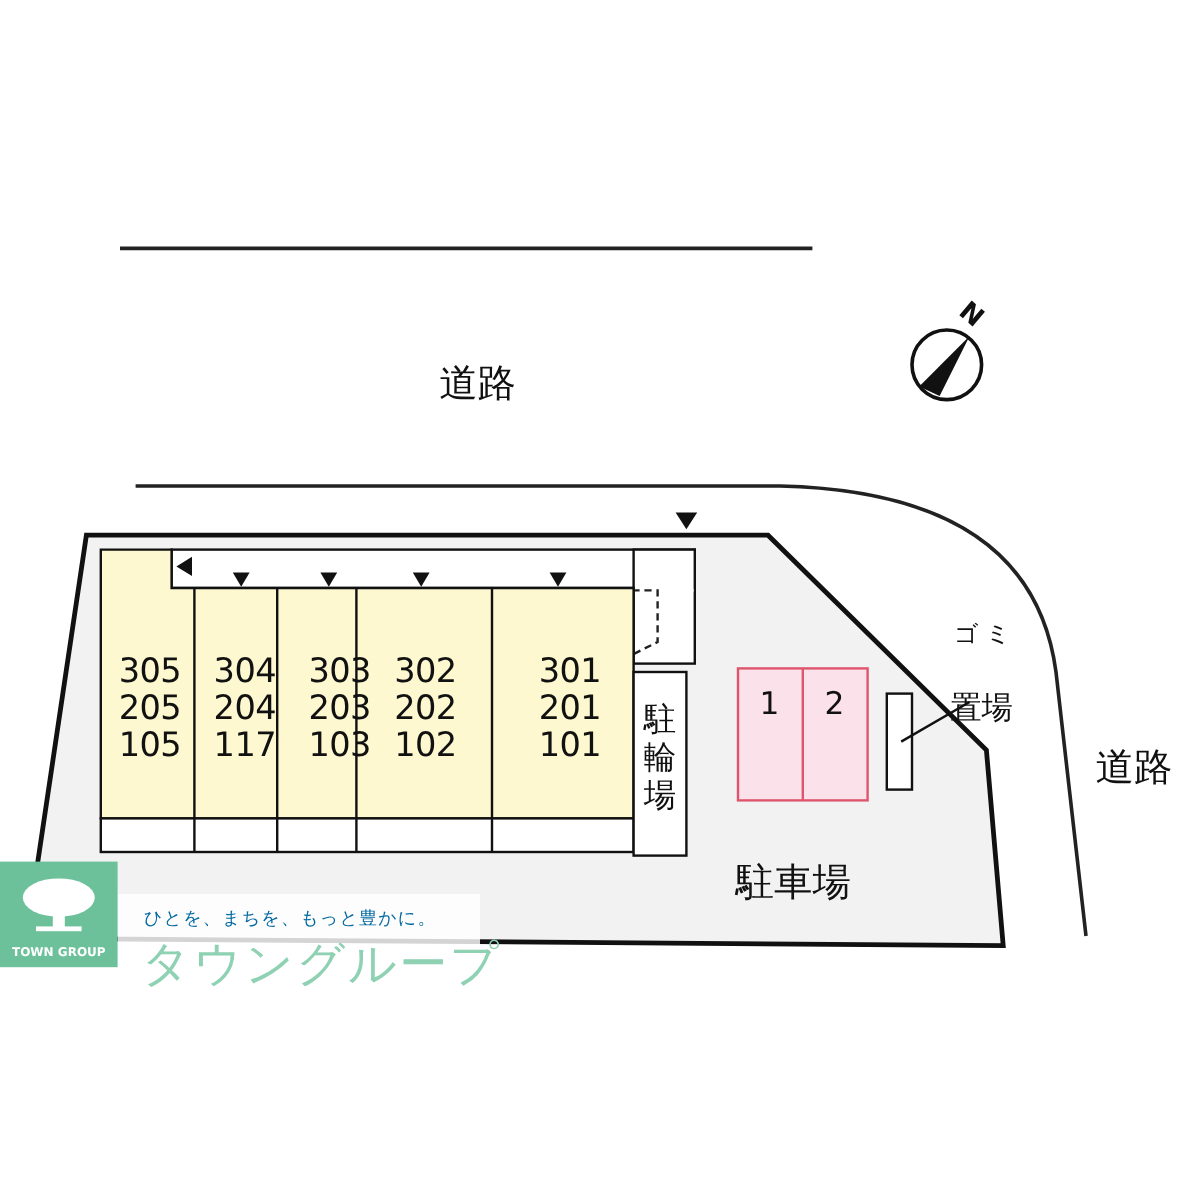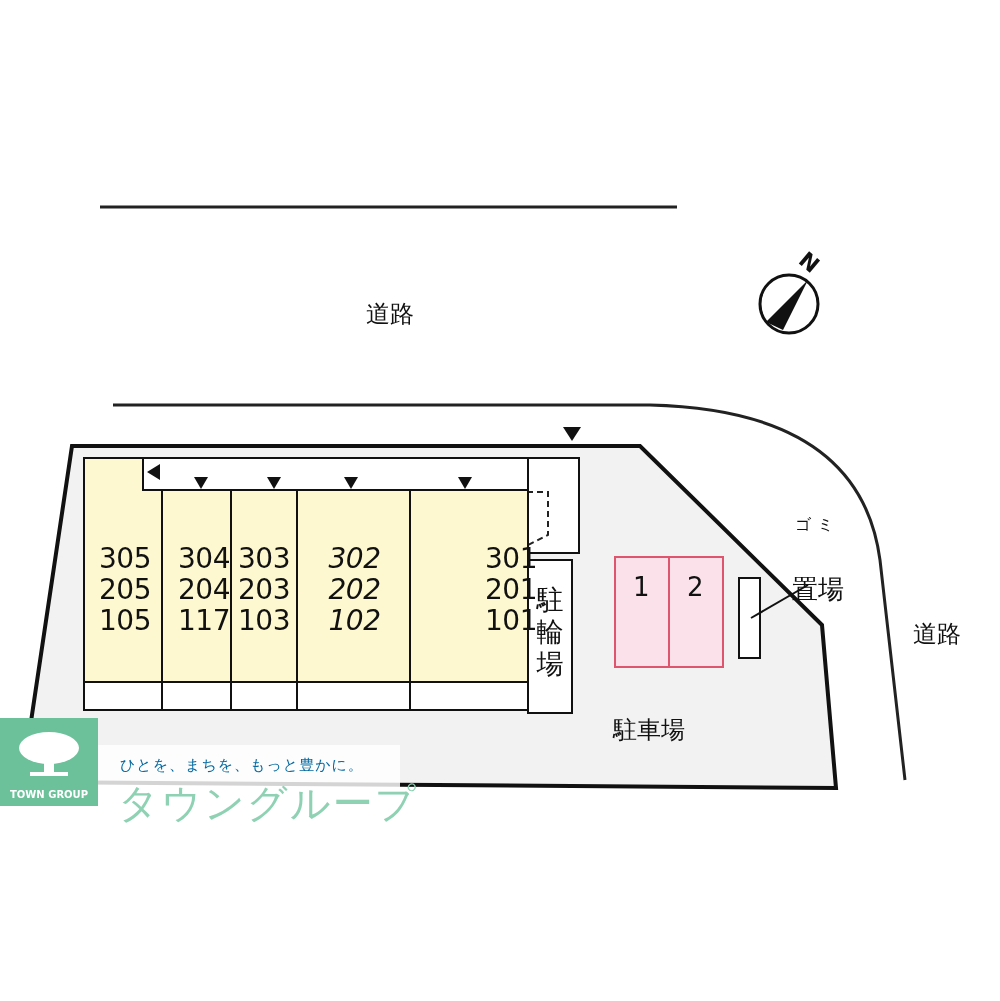--- a/index.html
+++ b/index.html
@@ -1,20 +1,20 @@
 <!DOCTYPE html>
 <html><head>
 <meta charset="utf-8">
 <style>
   html, body { margin: 0; padding: 0; background: #ffffff; }
   body { width: 1000px; height: 1001px; position: relative; overflow: hidden;
          font-family: "DejaVu Sans", "Liberation Sans", sans-serif; }
   svg#map { position: absolute; left: 0; top: 0; }
   .lbl { position: absolute; color: #111; white-space: nowrap; }
-  .road-label { font-size: 24px; }
+  .road-label { font-size: 32px; }
   .unit-num { position: absolute; font-size: 28px; line-height: 31px; text-align: center; color: #111; letter-spacing: -0.5px; }
   .vert { position: absolute; font-size: 27px; line-height: 32px; width: 32px; text-align: center; color: #111; }
   .slot-num { position: absolute; font-size: 26px; color: #111; }
   .logo-box { position: absolute; left: 0; top: 718px; width: 98px; height: 88px; background: #6cc19a; }
   .logo-text { position: absolute; left: 0; bottom: 6px; width: 98px; text-align: center; color: #fff; font-size: 10px; font-weight: bold; font-family: "DejaVu Sans", sans-serif; }
   .logo-band { position: absolute; left: 98px; top: 745px; width: 302px; height: 88px; background: rgba(255,255,255,0.82); }
   .tagline { position: absolute; left: 120px; top: 756px; font-size: 15px; color: #0369a1; letter-spacing: 1px; }
   .brand { position: absolute; left: 118px; top: 776px; font-size: 40px; color: #8fd1b3; letter-spacing: 2px; text-align: center; }
 </style>
 </head>
@@ -72,47 +72,47 @@
 <div class="unit-num" style="left:88px; top:543px; width:74px;">
   <div>305</div>
   <div>205</div>
   <div>105</div>
 </div>
 <div class="unit-num" style="left:162px; top:543px; width:84px;">
   <div>304</div>
   <div>204</div>
   <div>117</div>
 </div>
-<div class="unit-num" style="left:231px; top:543px; width:66px;">
+<div class="unit-num" style="left:231px; top:543px; width:66px;padding-left:19px;">
   <div>303</div>
   <div>203</div>
   <div>103</div>
 </div>
-<div class="unit-num" style="left:297px; top:543px; width:115px;font-style:italic;">
+<div class="unit-num" style="left:297px; top:543px; width:115px;">
   <div>302</div>
   <div>202</div>
   <div>102</div>
 </div>
-<div class="unit-num" style="left:410px; top:543px; width:130px;margin-left:36px;">
+<div class="unit-num" style="left:410px; top:543px; width:130px;">
   <div>301</div>
   <div>201</div>
   <div>101</div>
 </div>
 
 <div class="vert" style="left:534px; top:584px;">
   <div>駐</div>
   <div>輪</div>
   <div>場</div>
 </div>
 
 <div class="slot-num" style="left:633px; top:572px;">1</div>
 <div class="slot-num" style="left:687px; top:572px;">2</div>
 <div class="lbl road-label" style="left:613px; top:714px;">駐車場</div>
 
-<div class="lbl" style="left:795px; top:515px; font-size:16px; letter-spacing:6px;">ゴミ</div>
+<div class="lbl" style="left:795px; top:515px; font-size:20px; letter-spacing:6px;">ゴミ</div>
 <div class="lbl" style="left:792px; top:572px; font-size:26px;">置場</div>
 
 <div class="logo-band"></div>
 <div class="logo-box">
   <svg width="98" height="70">
     <ellipse cx="49" cy="30" rx="30" ry="16" fill="#fff"></ellipse>
     <rect x="44" y="34" width="10" height="22" fill="#fff"></rect>
     <rect x="30" y="54" width="38" height="4" fill="#fff"></rect>
   </svg>
   <div class="logo-text">TOWN GROUP</div>

